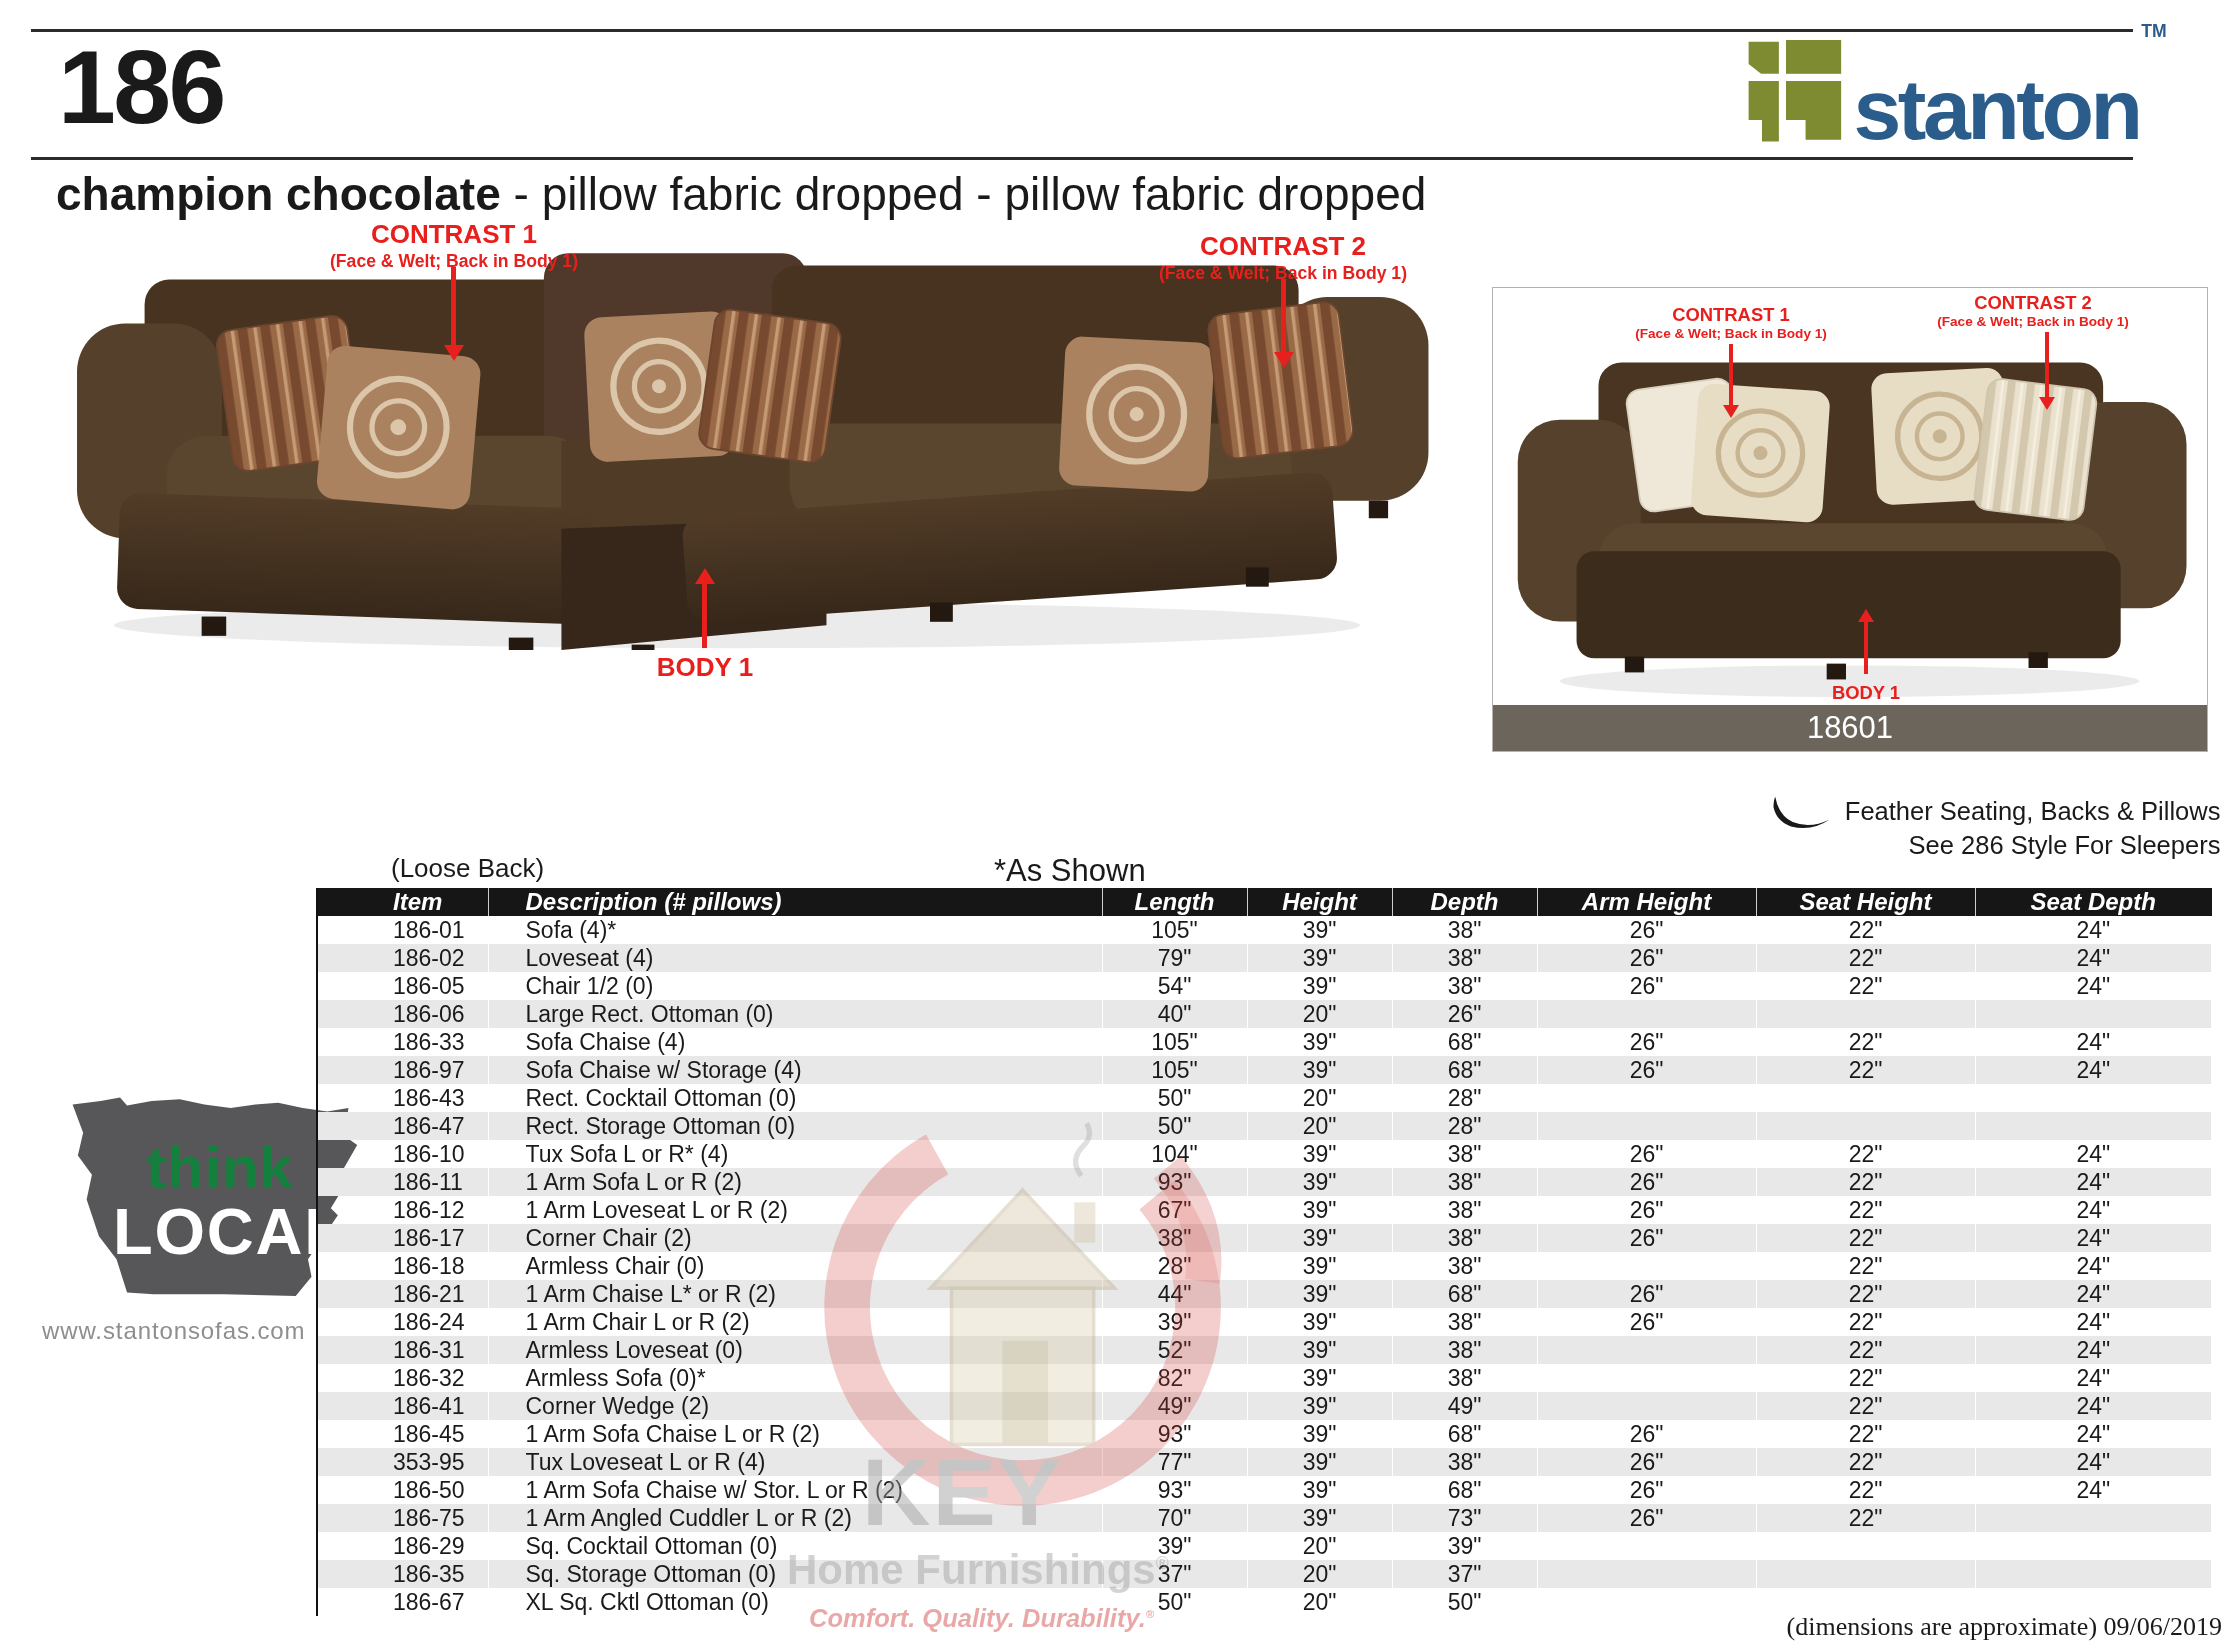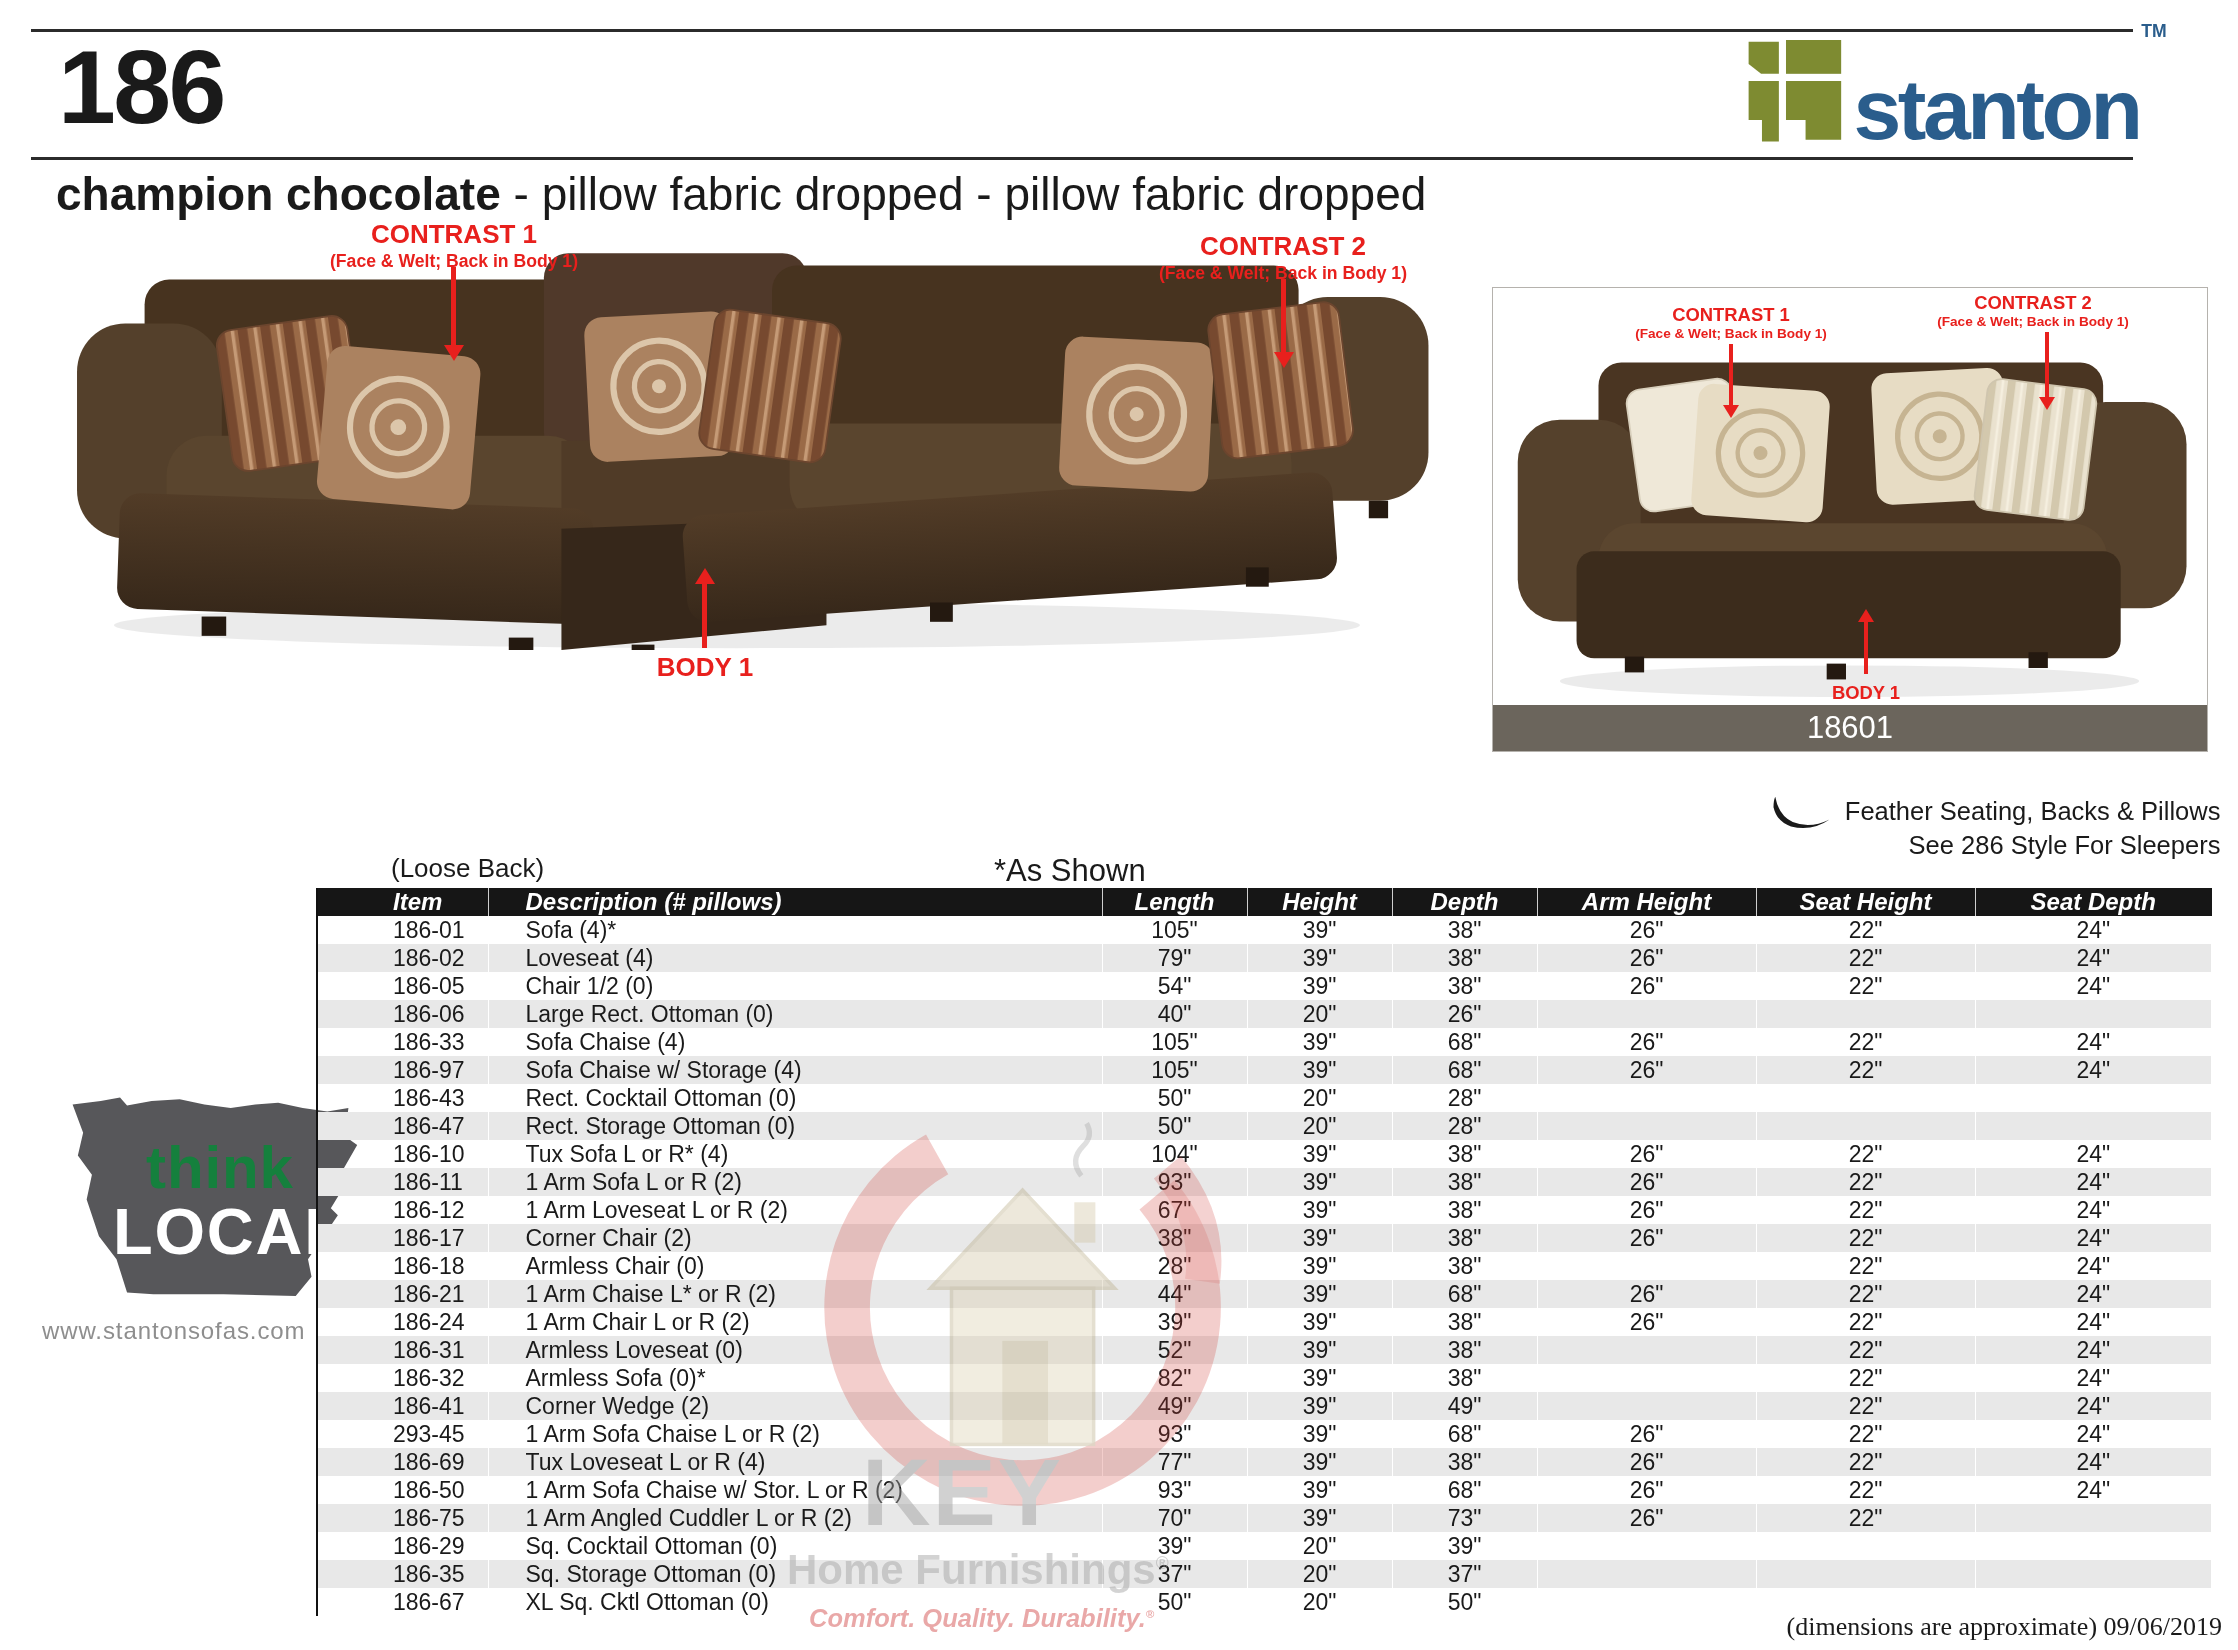--- a/index.html
+++ b/index.html
@@ -440,31 +440,31 @@
           <td class="c0">186-41</td>
           <td class="c1">Corner Wedge (2)</td>
           <td class="c2">49"</td>
           <td class="c3">39"</td>
           <td class="c4">49"</td>
           <td class="c5"></td>
           <td class="c6">22"</td>
           <td class="c7">24"</td>
         </tr>
         <tr>
-          <td class="c0">293-45</td>
+          <td class="c0">186-45</td>
           <td class="c1">1 Arm Sofa Chaise L or R (2)</td>
           <td class="c2">93"</td>
           <td class="c3">39"</td>
           <td class="c4">68"</td>
           <td class="c5">26"</td>
           <td class="c6">22"</td>
           <td class="c7">24"</td>
         </tr>
         <tr class="alt">
-          <td class="c0">186-69</td>
+          <td class="c0">353-95</td>
           <td class="c1">Tux Loveseat L or R (4)</td>
           <td class="c2">77"</td>
           <td class="c3">39"</td>
           <td class="c4">38"</td>
           <td class="c5">26"</td>
           <td class="c6">22"</td>
           <td class="c7">24"</td>
         </tr>
         <tr>
           <td class="c0">186-50</td>

